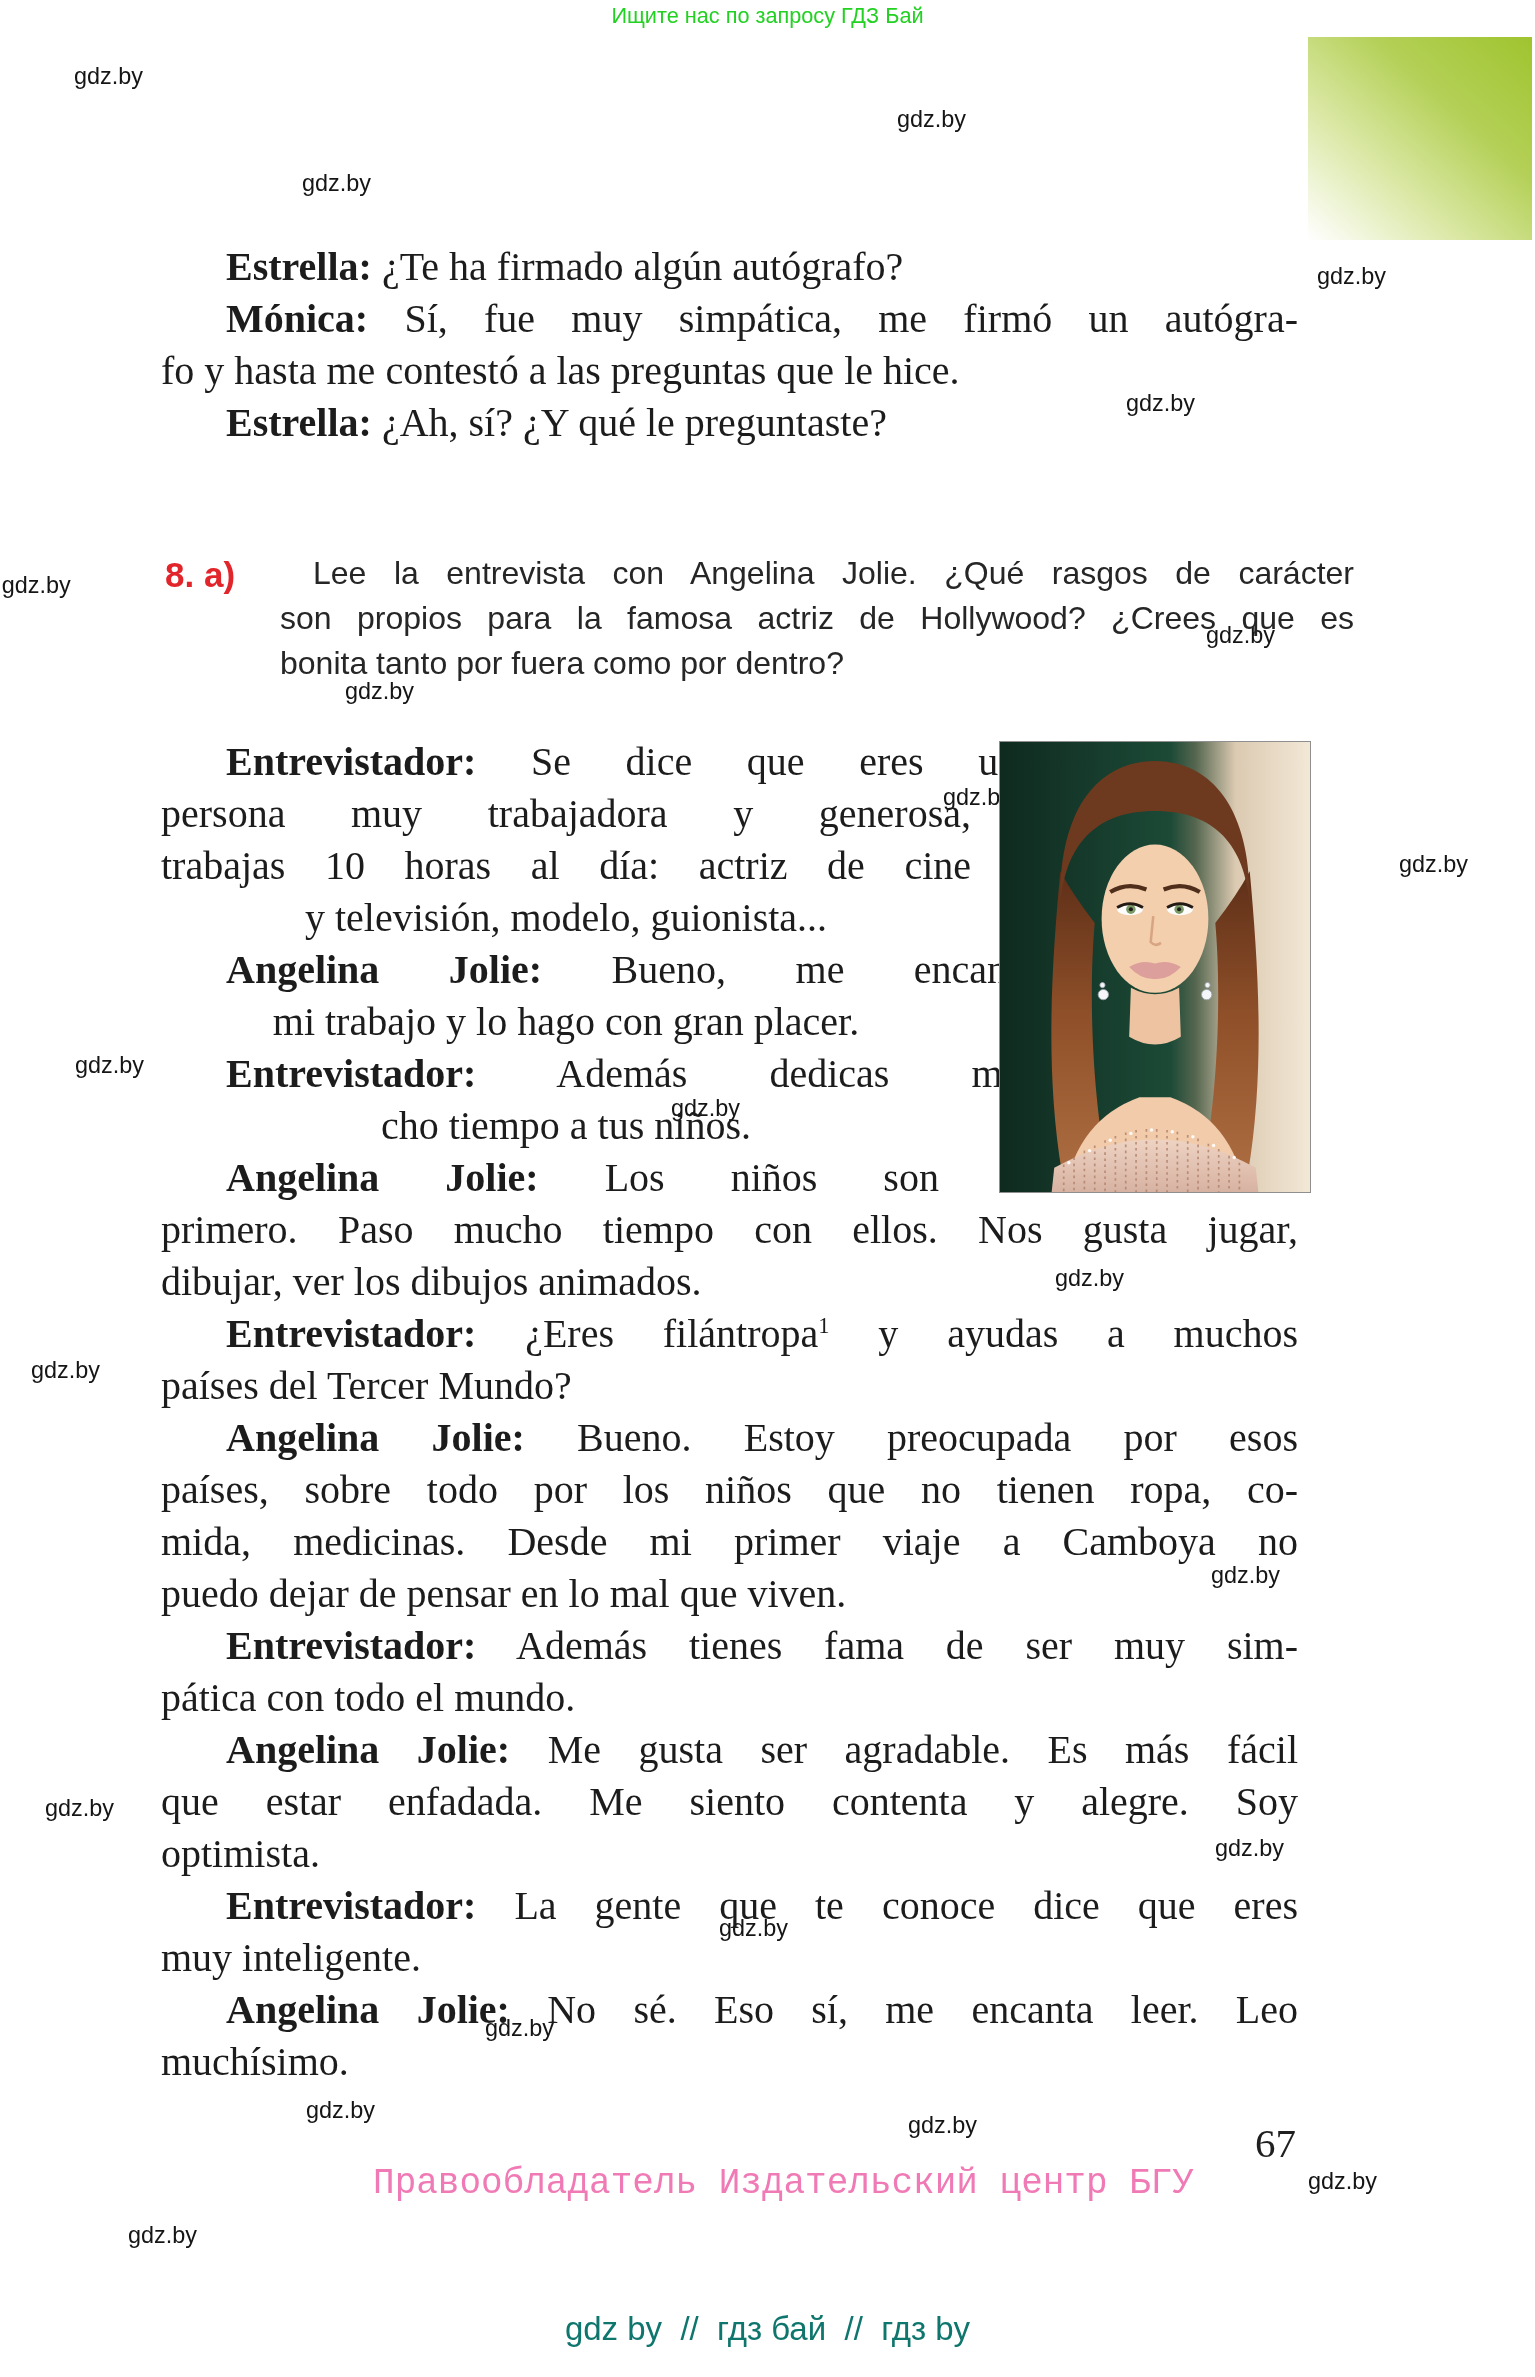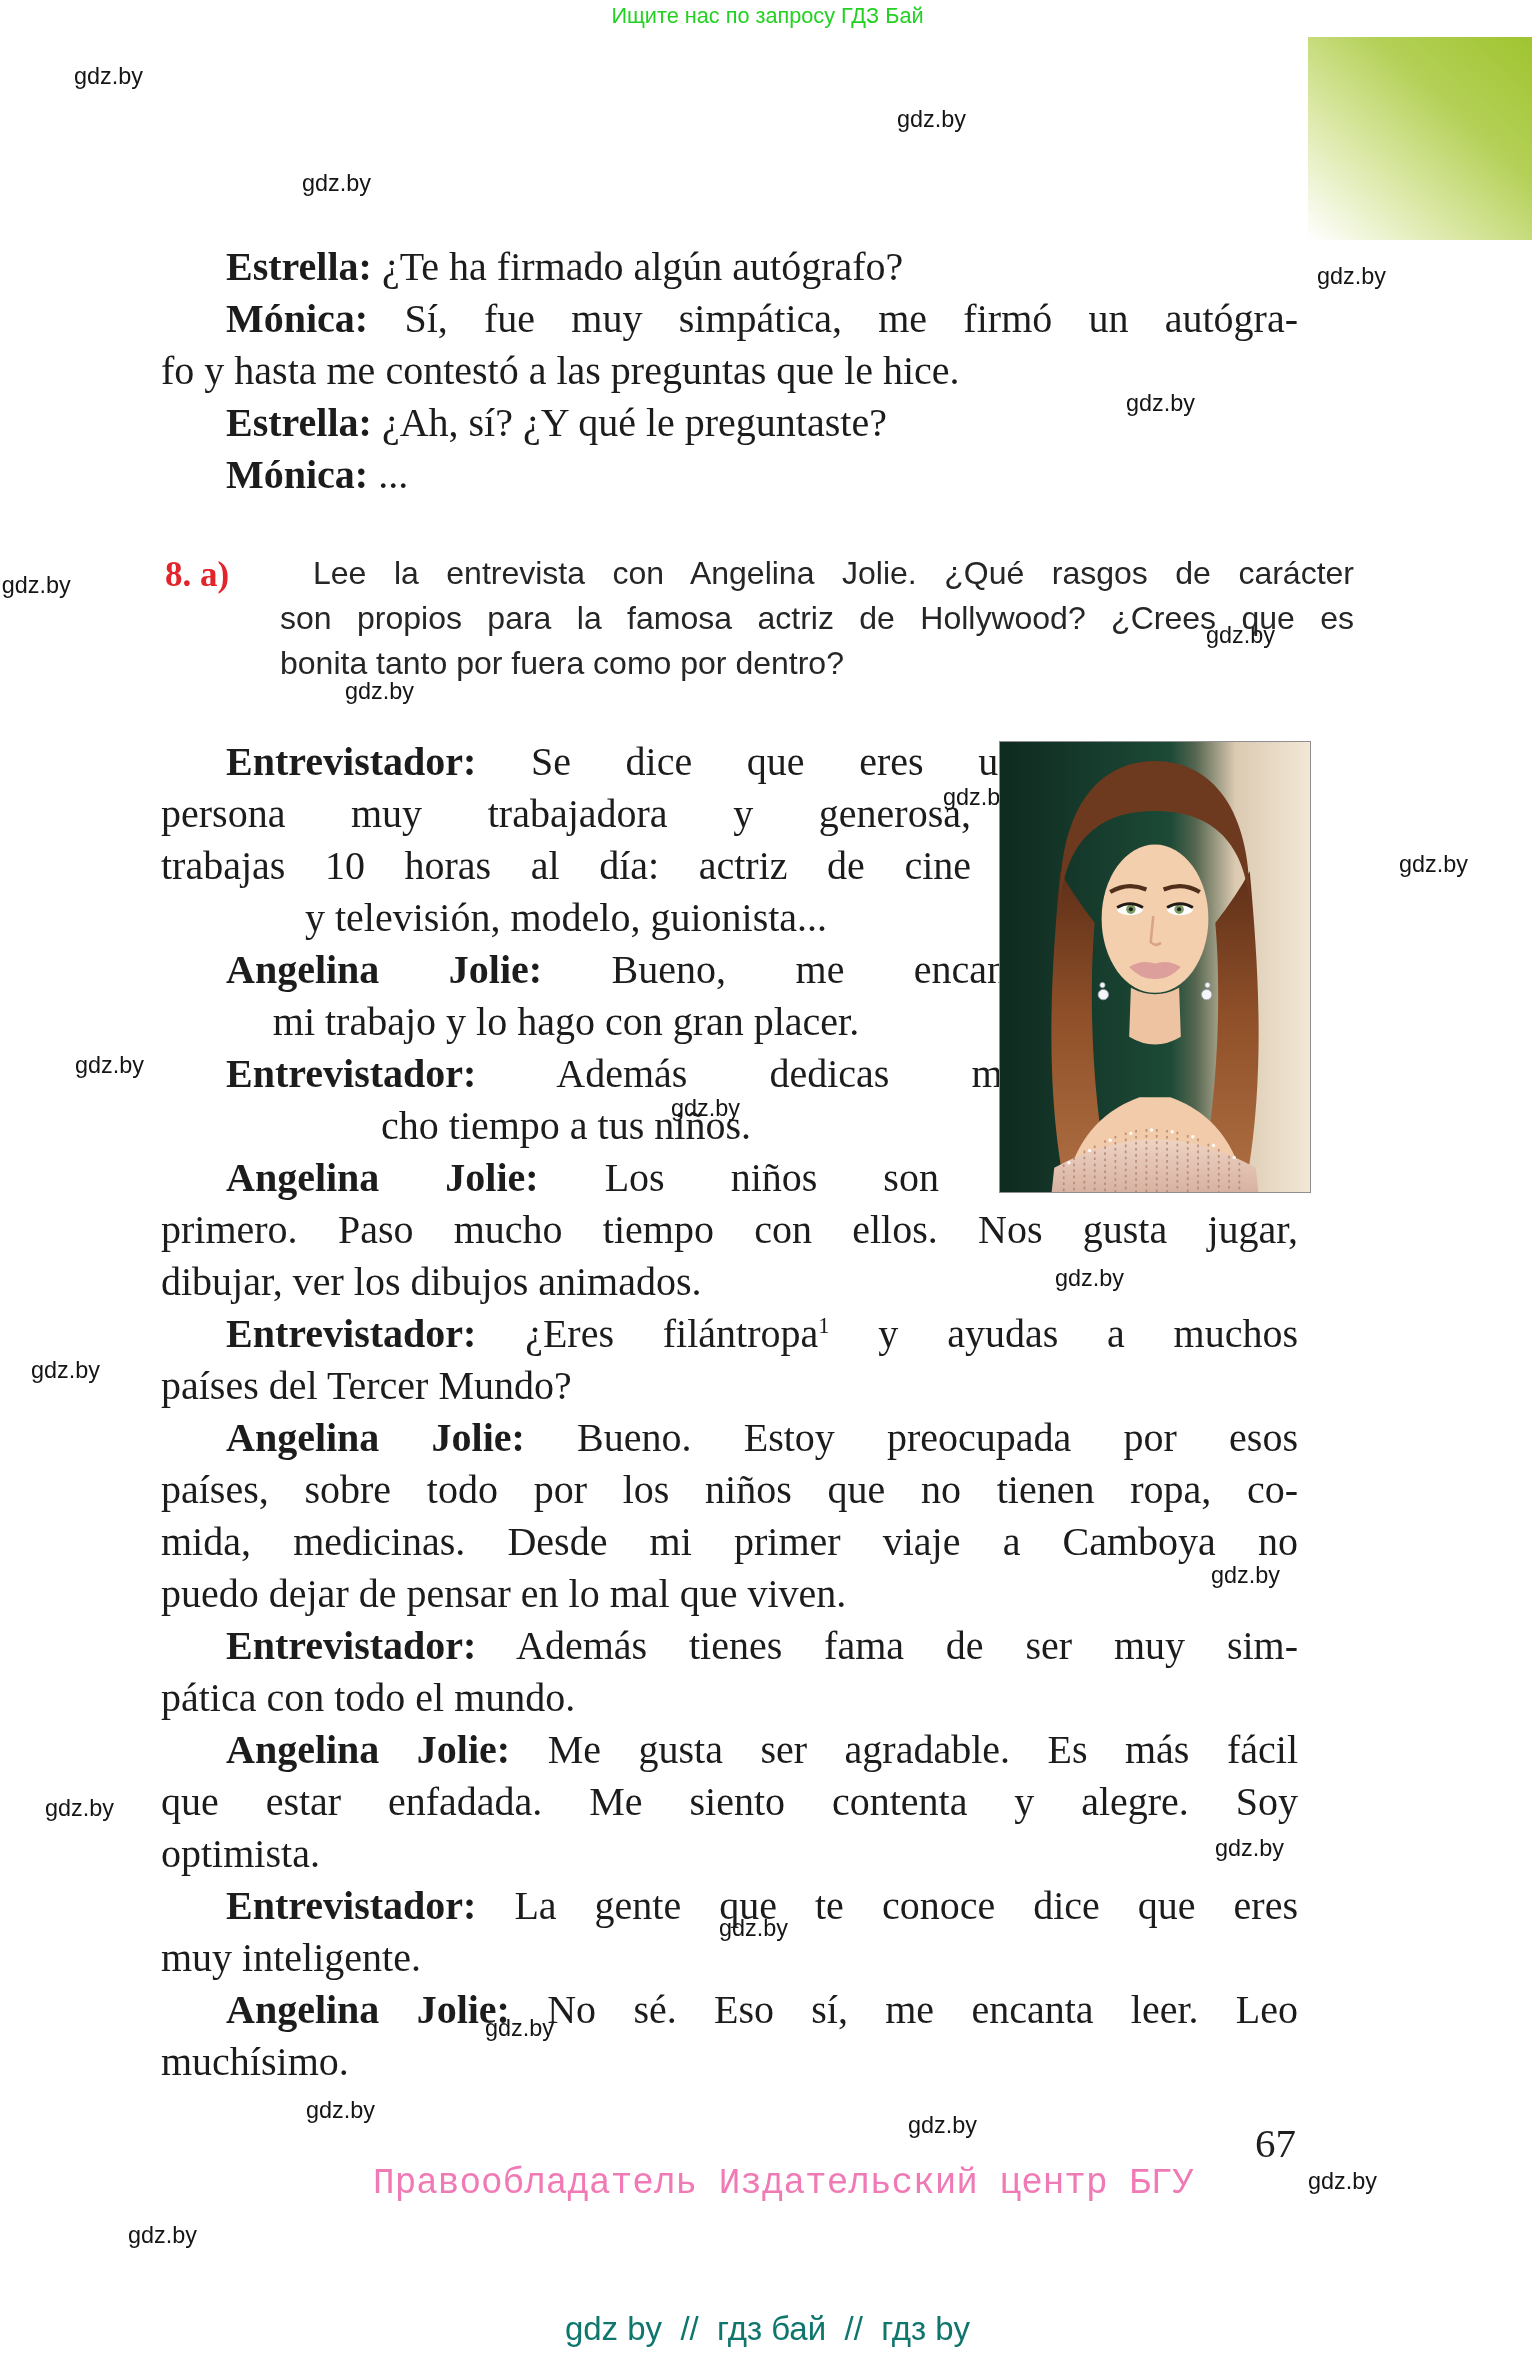--- a/index.html
+++ b/index.html
@@ -13,21 +13,21 @@
       white-space:nowrap;}
   .dialogue{position:absolute;left:161px;top:241px;width:1137px;font-size:40px;}
   .interview{position:absolute;left:161px;top:736px;width:1137px;font-size:40px;}
   .tl{line-height:52px;}
   .tl.nw{white-space:nowrap;}
   .tl.i{padding-left:65px;}
   .tl.n{width:810px;text-align:center;}
   .tl.j{text-align:justify;text-align-last:justify;}
   .b{font-weight:bold;}
   .interview sup,.dialogue sup{font-size:22.5px;line-height:0;vertical-align:super;}
-  .exercise-number{position:absolute;left:165px;top:555px;font-family:Liberation Serif, serif;
+  .exercise-number{position:absolute;left:165px;top:555px;font-family:Liberation Sans, sans-serif;
       font-weight:bold;font-size:35px;color:#e2242b;white-space:nowrap;}
   .exercise{position:absolute;left:232px;top:551px;width:1074px;
       font-family:"Liberation Sans",sans-serif;font-size:32px;color:#262626;margin-left:48px;}
   .exercise .tl{line-height:45px;}
   .exercise .tl.i{padding-left:33px;}
   .photo{position:absolute;left:999px;top:741px;width:312px;height:452px;
       border:0.9px solid #8f8f8f;box-sizing:border-box;background:#16352a;}
   .photo svg{display:block;width:100%;height:100%;}
   .page-number{position:absolute;left:1255px;top:2119px;font-size:41px;color:#1f1f1f;font-family:Liberation Serif, serif;}
   .copyright{position:absolute;left:16px;top:2163px;width:100%;text-align:center;
@@ -68,21 +68,20 @@
       <span class="wm" style="left: 908px; top: 2112px;">gdz.by</span>
       <span class="wm" style="left: 1308px; top: 2168px;">gdz.by</span>
       <span class="wm" style="left: 128px; top: 2222px;">gdz.by</span>
     </div>
 
   <div class="dialogue" id="dialogue">
       <div class="tl nw i"><span class="b">Estrella:</span><span> ¿Te ha firmado algún autógrafo?</span></div>
       <div class="tl j i"><span class="b">Mónica:</span><span> Sí, fue muy simpática, me firmó un autógra-</span></div>
       <div class="tl nw"><span>fo y hasta me contestó a las preguntas que le hice.</span></div>
       <div class="tl nw i"><span class="b">Estrella:</span><span> ¿Ah, sí? ¿Y qué le preguntaste?</span></div>
-      <div class="tl nw i"><span class="b">Mónica:</span><span> ...</span></div>
     </div>
 
   <div class="exercise-number">8. a)</div>
   <div class="exercise" id="exercise">
       <div class="tl j i"><span>Lee la entrevista con Angelina Jolie. ¿Qué rasgos de carácter</span></div>
       <div class="tl j"><span>son propios para la famosa actriz de Hollywood? ¿Crees que es</span></div>
       <div class="tl nw"><span>bonita tanto por fuera como por dentro?</span></div>
     </div>
 
   <div class="interview" id="interview">

